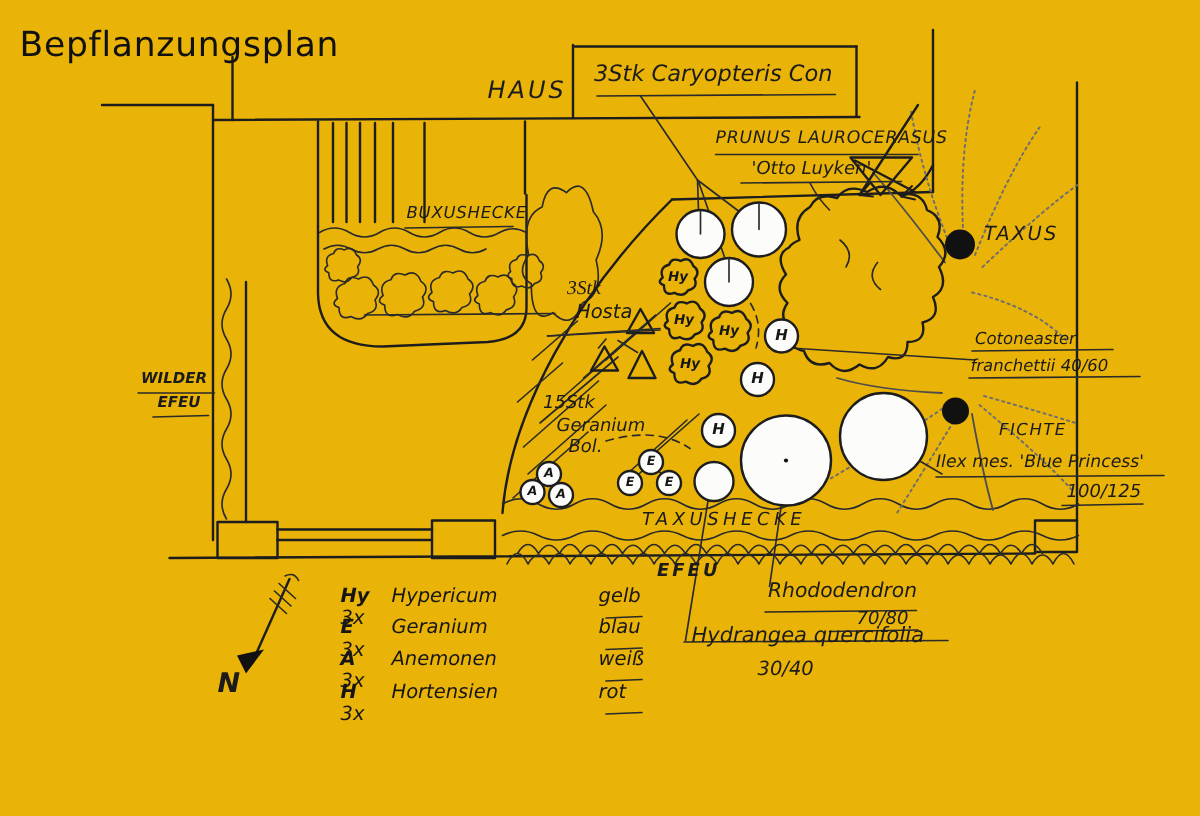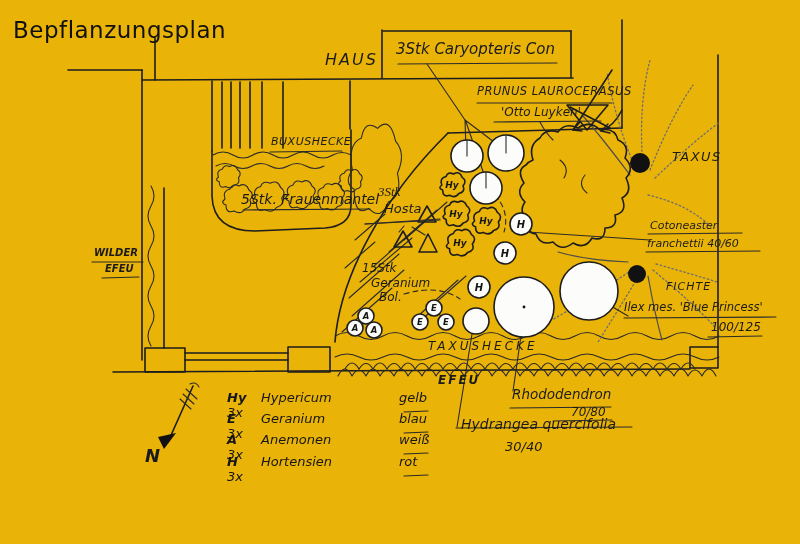--- a/index.html
+++ b/index.html
@@ -216,33 +216,32 @@
 
   <div class="title" style="left:13px;top:17px;font-size:23px;letter-spacing:0.5px;">Bepflanzungsplan</div>
 
   <div class="hand" style="left:325px;top:52px;font-size:16px;letter-spacing:2px;">HAUS</div>
 
   <div class="hand" style="left:396px;top:42px;font-size:15px;">3Stk Caryopteris Con</div>
 
   <div class="hand" style="left:477px;top:86px;font-size:11.5px;letter-spacing:0.5px;">PRUNUS LAUROCERASUS</div>
   <div class="hand" style="left:501px;top:106px;font-size:12px;font-style:italic;">'Otto Luyken'</div>
 
-  <div class="hand" style="left:656px;top:150px;font-size:13px;letter-spacing:1.5px;margin-left:16px;">TAXUS</div>
+  <div class="hand" style="left:656px;top:150px;font-size:13px;letter-spacing:1.5px;">TAXUS</div>
 
   <div class="hand" style="left:650px;top:220px;font-size:11px;">Cotoneaster</div>
   <div class="hand" style="left:647px;top:238px;font-size:11px;">franchettii 40/60</div>
 
   <div class="hand" style="left:666px;top:281px;font-size:11px;letter-spacing:1px;">FICHTE</div>
 
   <div class="hand" style="left:624px;top:302px;font-size:11.5px;">Ilex mes. 'Blue Princess'</div>
   <div class="hand" style="left:711px;top:321px;font-size:12px;">100/125</div>
 
   <div class="hand" style="left:271px;top:136px;font-size:11px;letter-spacing:0.5px;">BUXUSHECKE</div>
 
-  <div class="hand" style="left:241px;top:192px;font-size:14px;">5Stk. Frauenmantel</div>
 
   <div class="hand" style="left:94px;top:248px;font-size:10px;font-weight:bold;">WILDER</div>
   <div class="hand" style="left:105px;top:264px;font-size:10px;font-weight:bold;">EFEU</div>
 
   <div class="hand" style="left:378px;top:185px;font-size:13px;font-family:Liberation Serif, serif;">3Stk</div>
   <div class="hand" style="left:384px;top:202px;font-size:13px;">Hosta</div>
 
   <div class="hand" style="left:362px;top:262px;font-size:12px;">15Stk</div>
   <div class="hand" style="left:371px;top:277px;font-size:12px;">Geranium</div>
   <div class="hand" style="left:379px;top:291px;font-size:12px;">Bol.</div>

